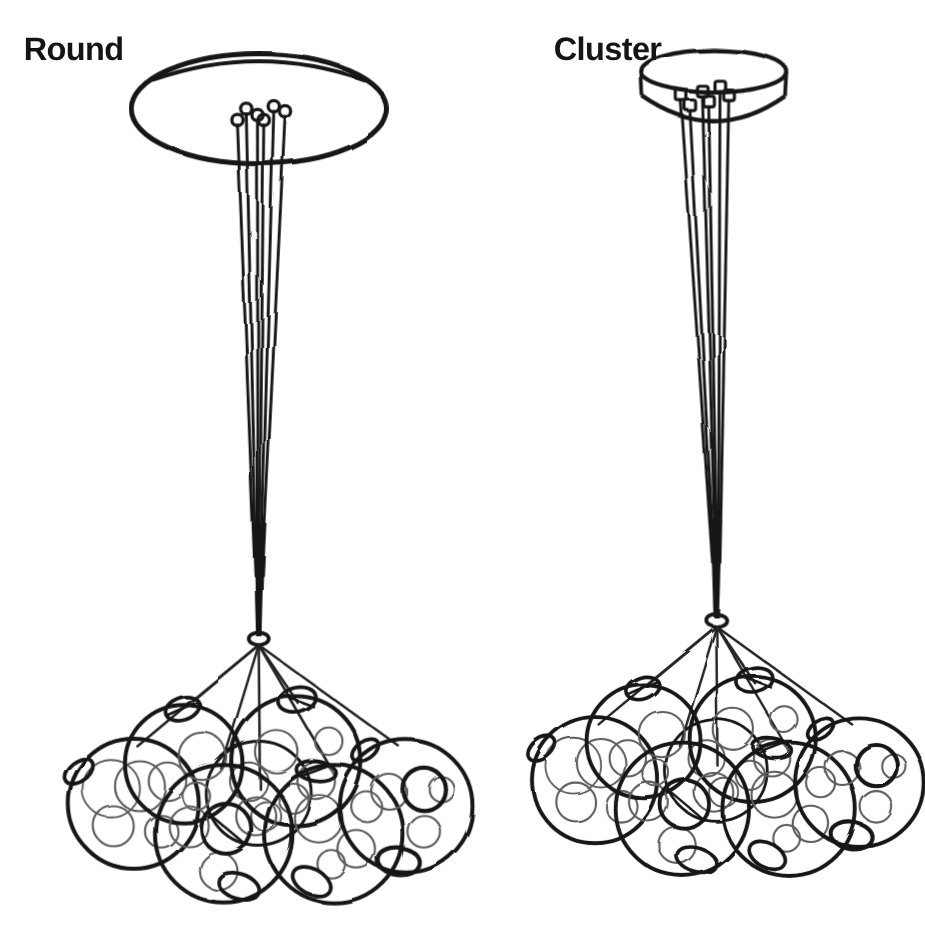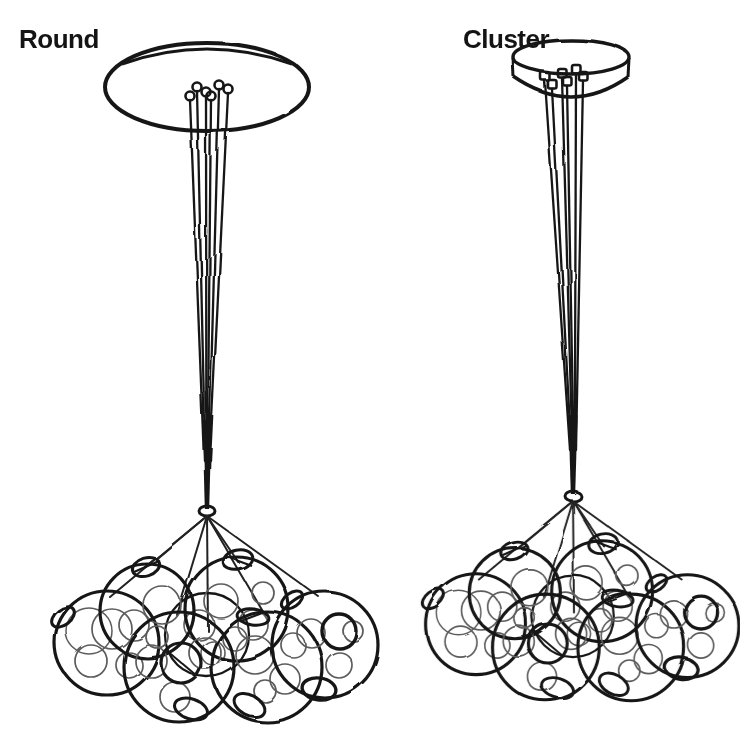--- a/index.html
+++ b/index.html
@@ -13,21 +13,21 @@
   .opt-label{
     position:absolute;
     top:24px;
     font-size:26px;
     font-weight:700;
     letter-spacing:-0.5px;
     color:#141414;
     user-select:none;
   }
   .opt-label.left{left:19px;}
-  .opt-label.right{left:463px;}
+  .opt-label.right{left:443px;}
   svg.drawing{position:absolute;left:0;top:0;}
   .ink{stroke:#161616;fill:none;}
   .thin{stroke:#5c5c5c;fill:none;}
 </style>
 </head>
 <body>
 
 <div class="stage">
 
   <div class="opt-label left">Round</div>

